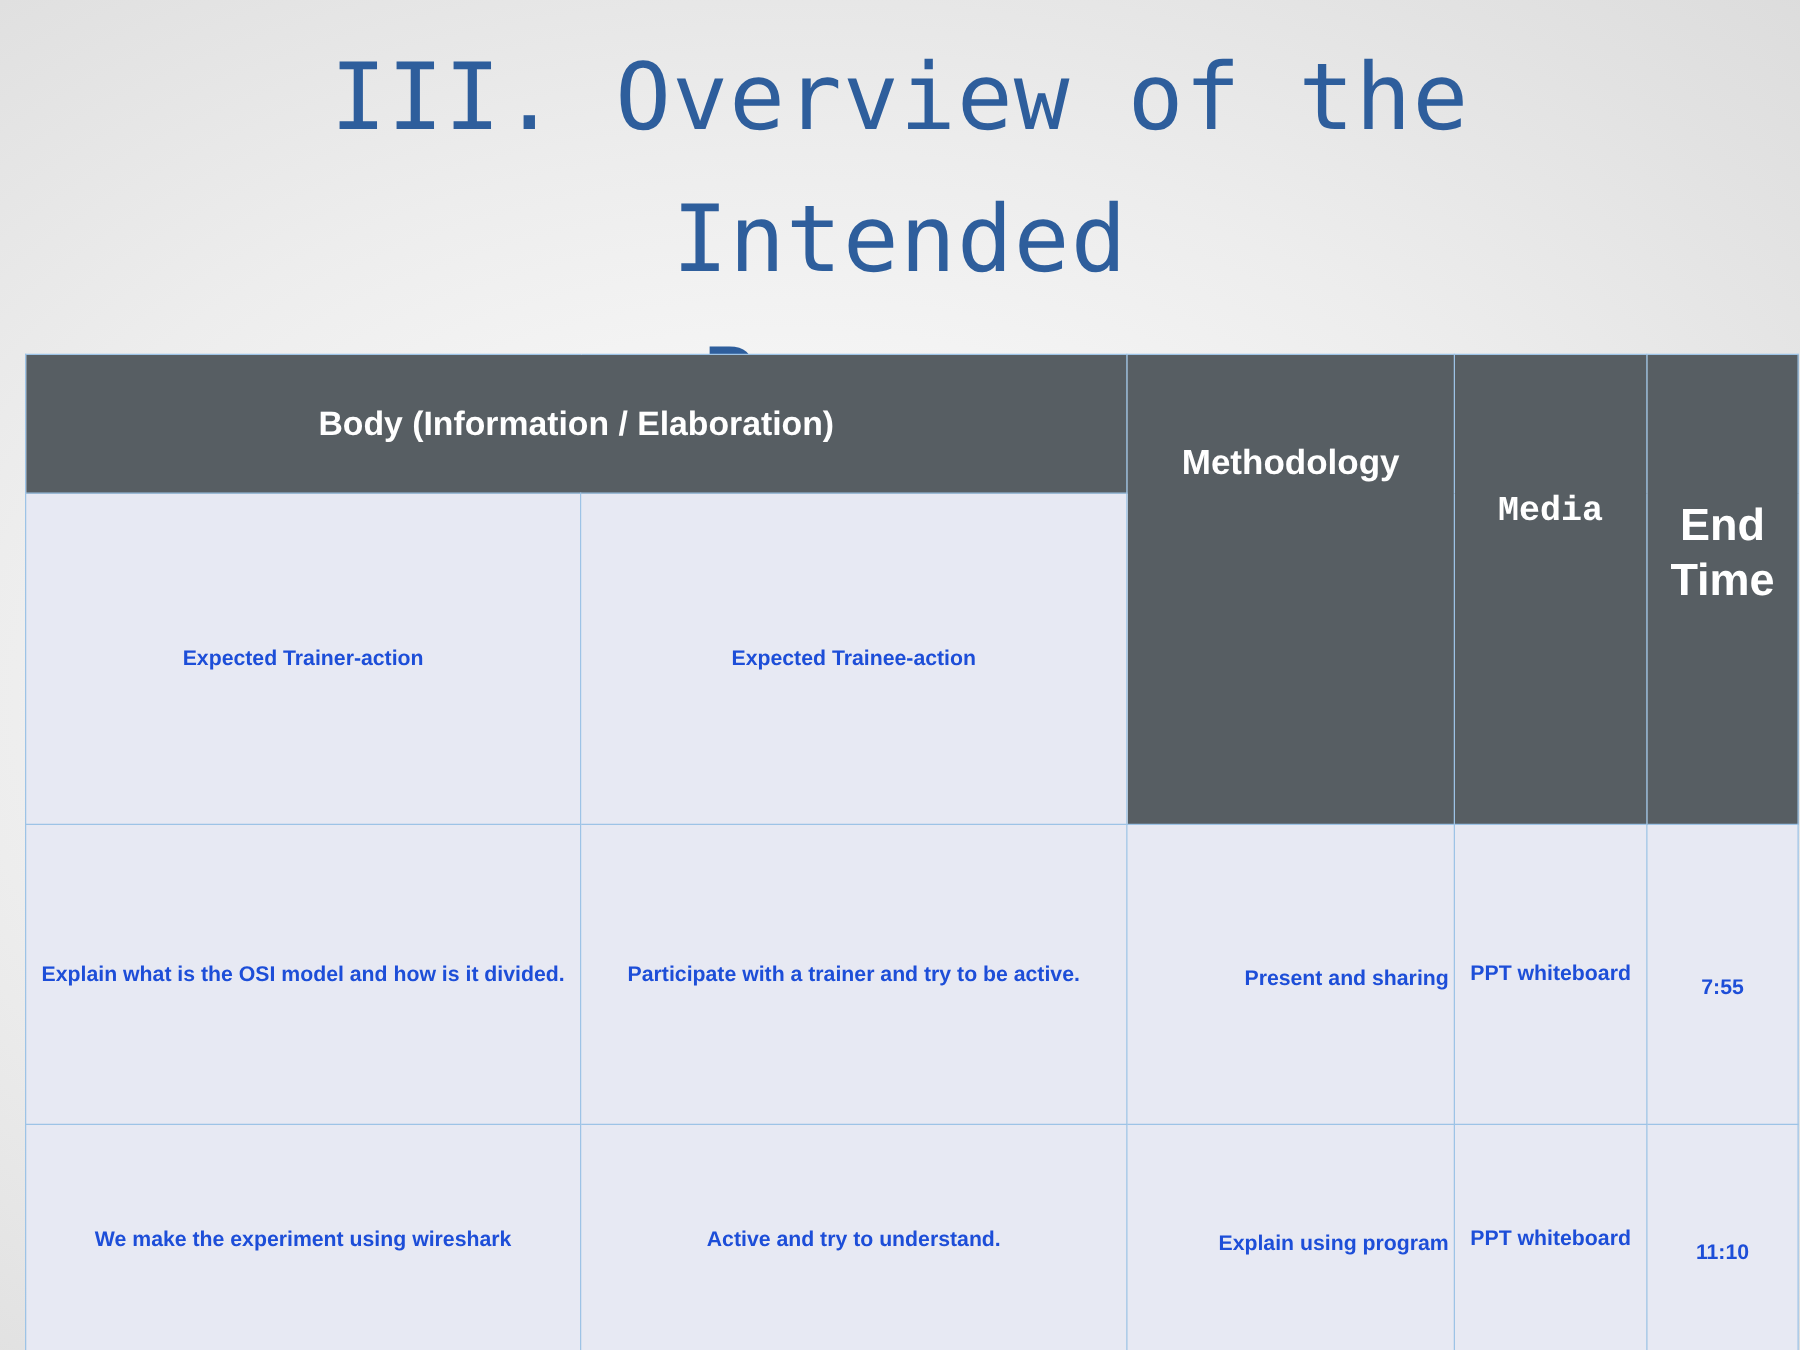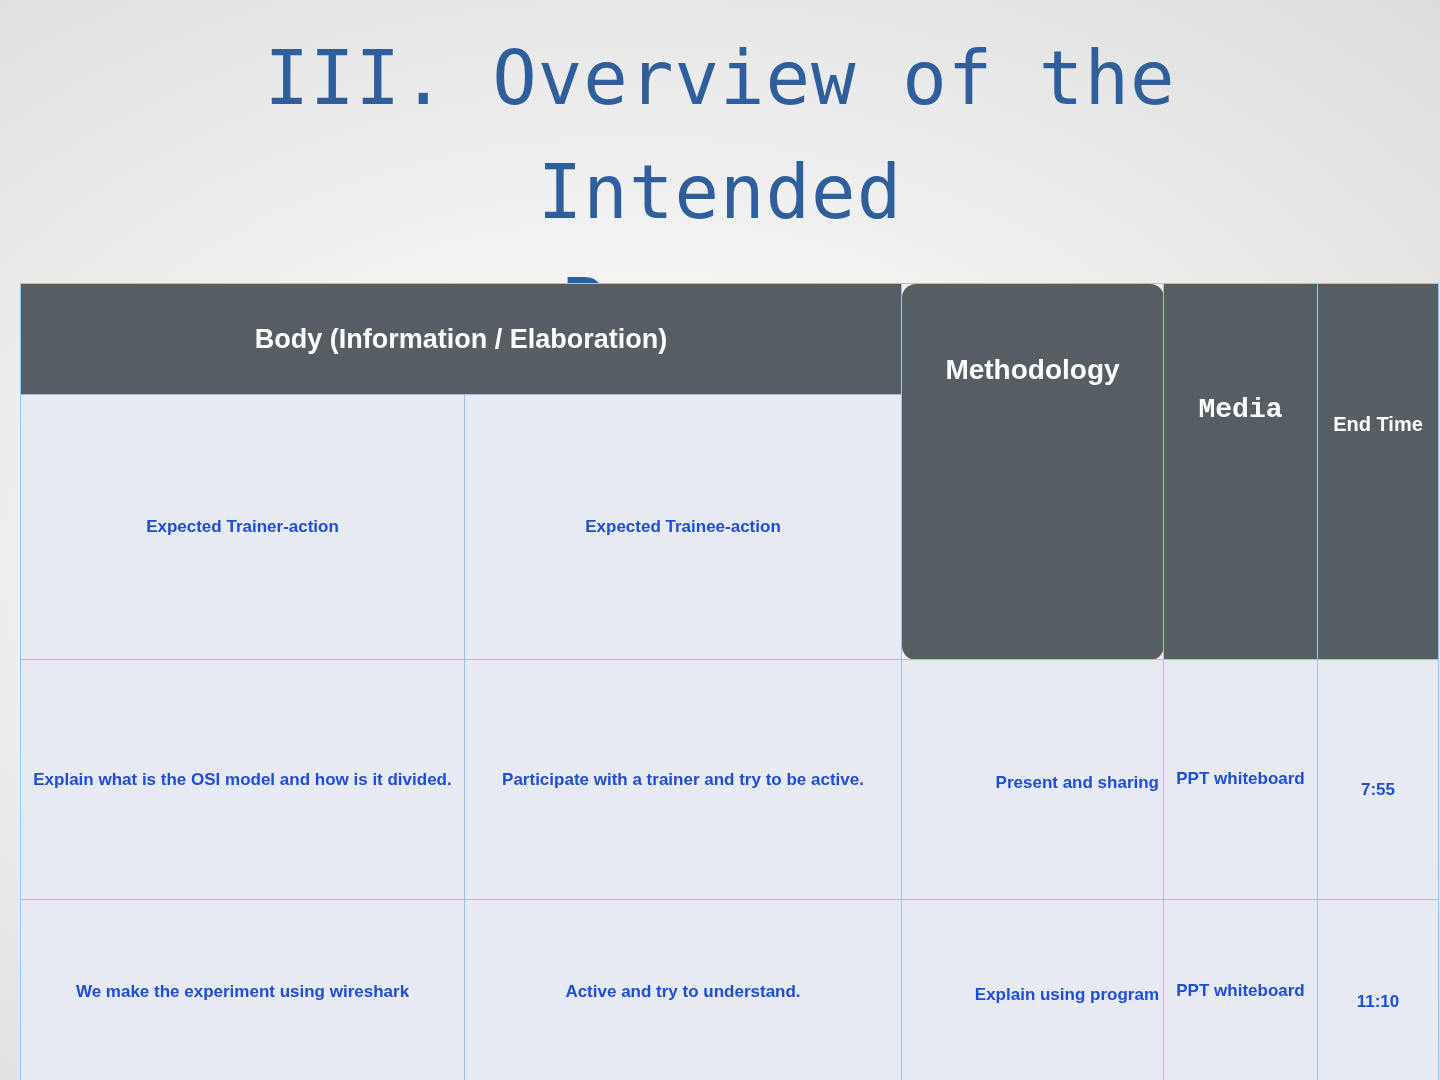--- a/index.html
+++ b/index.html
@@ -79,30 +79,29 @@
   .h-body {
     font-size: 27px;
     height: 110px;
     padding: 0 10px;
     margin-left: 36px;
   }
   .h-methodology {
     font-size: 28px;
     padding: 0 10px;
     vertical-align: middle;
-    border-radius: 14px;
   }
   .h-methodology .inner { display:block; margin-top:-118px; }
   .h-media {
     font-size: 28px;
     padding: 0 6px;
   }
   .h-media .inner { display:block; margin-top:-78px;font-family:Liberation Mono, monospace; }
   .h-endtime {
-    font-size: 20px;
+    font-size: 36px;
     line-height: 1.22;
     padding: 0 6px;
     text-align: center;
   }
   .h-endtime .inner { display:block; margin-top:-60px; }
 
   .subhead {
     font-size: 17px;
     height: 264px;
     padding: 0 14px;

